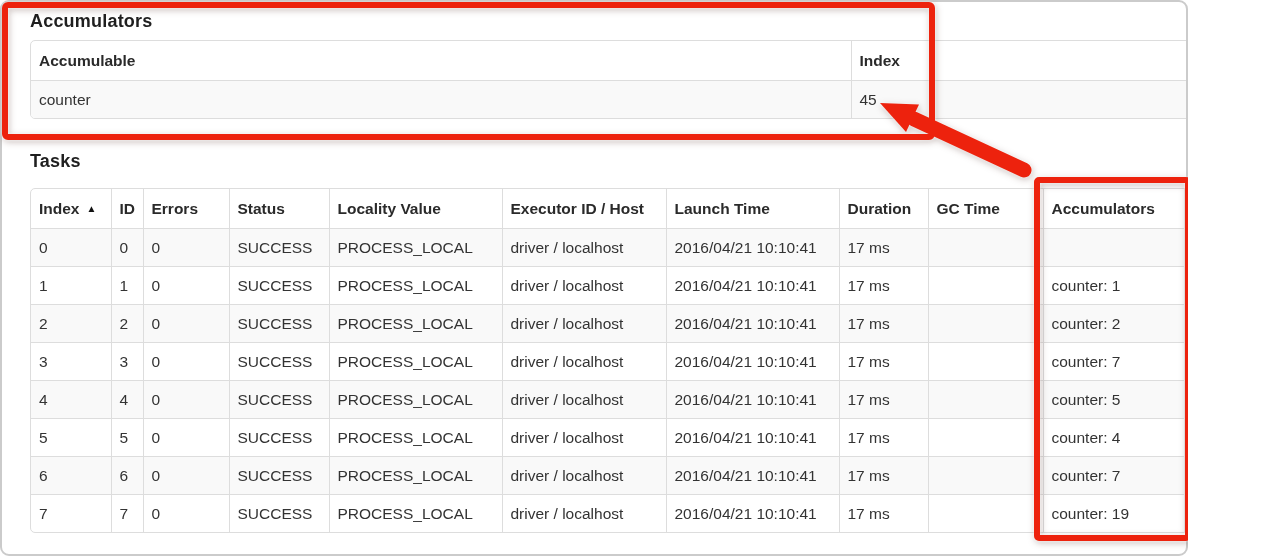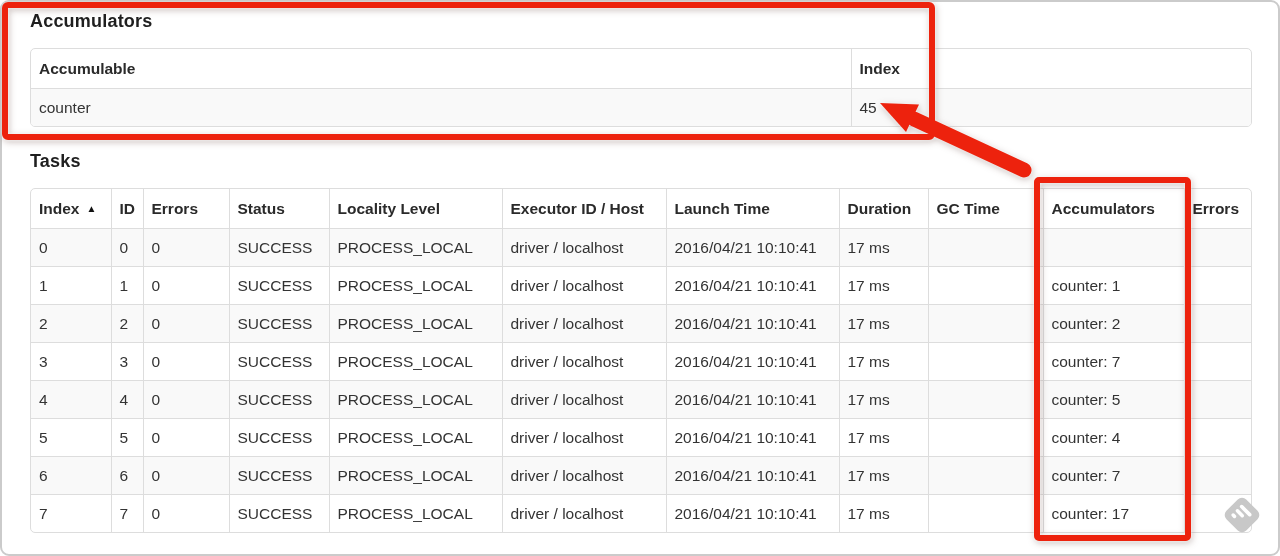--- a/index.html
+++ b/index.html
@@ -1,35 +1,35 @@
 <!DOCTYPE html>
 <html style="--annotation-red: #ed220d;"><head>
 <meta charset="utf-8">
 <style>
   * { margin:0; padding:0; box-sizing:border-box; }
   html,body { background:#fff; }
   .window {
-    position:relative; width:1280px; height:556px; background:#fff;
+    position:relative; width:1188px; height:556px; background:#fff;
     font-family:"Liberation Sans", sans-serif; color:#333; overflow:hidden;
   }
   .frame {
     position:absolute; inset:0; border:2px solid #cbcbcb; border-radius:9px;
     pointer-events:none; z-index:5;
   }
   .h {
     position:absolute; left:30px; font-size:18px; font-weight:bold;
     color:#1f1f1f; letter-spacing:0.2px;
   }
   .acc-h { top:11px; }
   .tasks-h { top:151px; }
   .tbl-wrap {
     position:absolute; left:30px; width:1222px;
     border:1px solid #ddd; border-radius:5px; background:#fff; overflow:hidden;
   }
-  .acc-wrap { top:48px; }
+  .acc-wrap { top:40px; }
   .tasks-wrap { top:188px; }
   table.tbl { border-collapse:collapse; table-layout:fixed; width:100%; }
   .tbl th, .tbl td {
     text-align:left; padding:8px; font-size:15.5px; line-height:21px;
     color:#333; white-space:nowrap; overflow:hidden;
   }
   .tbl th { font-weight:bold; padding-top:9px; padding-bottom:9px; color:#2a2a2a; }
   .tbl th + th, .tbl td + td { border-left:1px solid #ddd; }
   .tbl thead th { border-bottom:1px solid #ddd; }
   .tbl tbody tr + tr td { border-top:1px solid #ddd; }
@@ -85,21 +85,21 @@
           <col style="width: 115px;">
           <col style="width: 141px;">
           <col style="width: 68px;">
         </colgroup>
       <thead>
           <tr>
             <th>Index<span class="sort">▲</span></th>
             <th>ID</th>
             <th>Errors</th>
             <th>Status</th>
-            <th>Locality Level</th>
+            <th>Locality Value</th>
             <th>Executor ID / Host</th>
             <th>Launch Time</th>
             <th>Duration</th>
             <th>GC Time</th>
             <th>Accumulators</th>
             <th>Errors</th>
           </tr>
         </thead>
       <tbody>
           <tr>
@@ -196,21 +196,21 @@
           <tr>
             <td>7</td>
             <td>7</td>
             <td>0</td>
             <td>SUCCESS</td>
             <td>PROCESS_LOCAL</td>
             <td>driver / localhost</td>
             <td>2016/04/21 10:10:41</td>
             <td>17 ms</td>
             <td></td>
-            <td>counter: 17</td>
+            <td>counter: 19</td>
             <td></td>
           </tr>
         </tbody>
     </table>
   </div>
 
   <svg class="watermark" width="48" height="48" viewBox="0 0 48 48">
     <g transform="rotate(45 24 24)">
       <rect x="10" y="10" width="28" height="28" rx="6" fill="#c8c8c8"></rect>
       <rect x="16" y="16.5" width="15" height="3.6" rx="1.8" fill="#ffffff"></rect>

